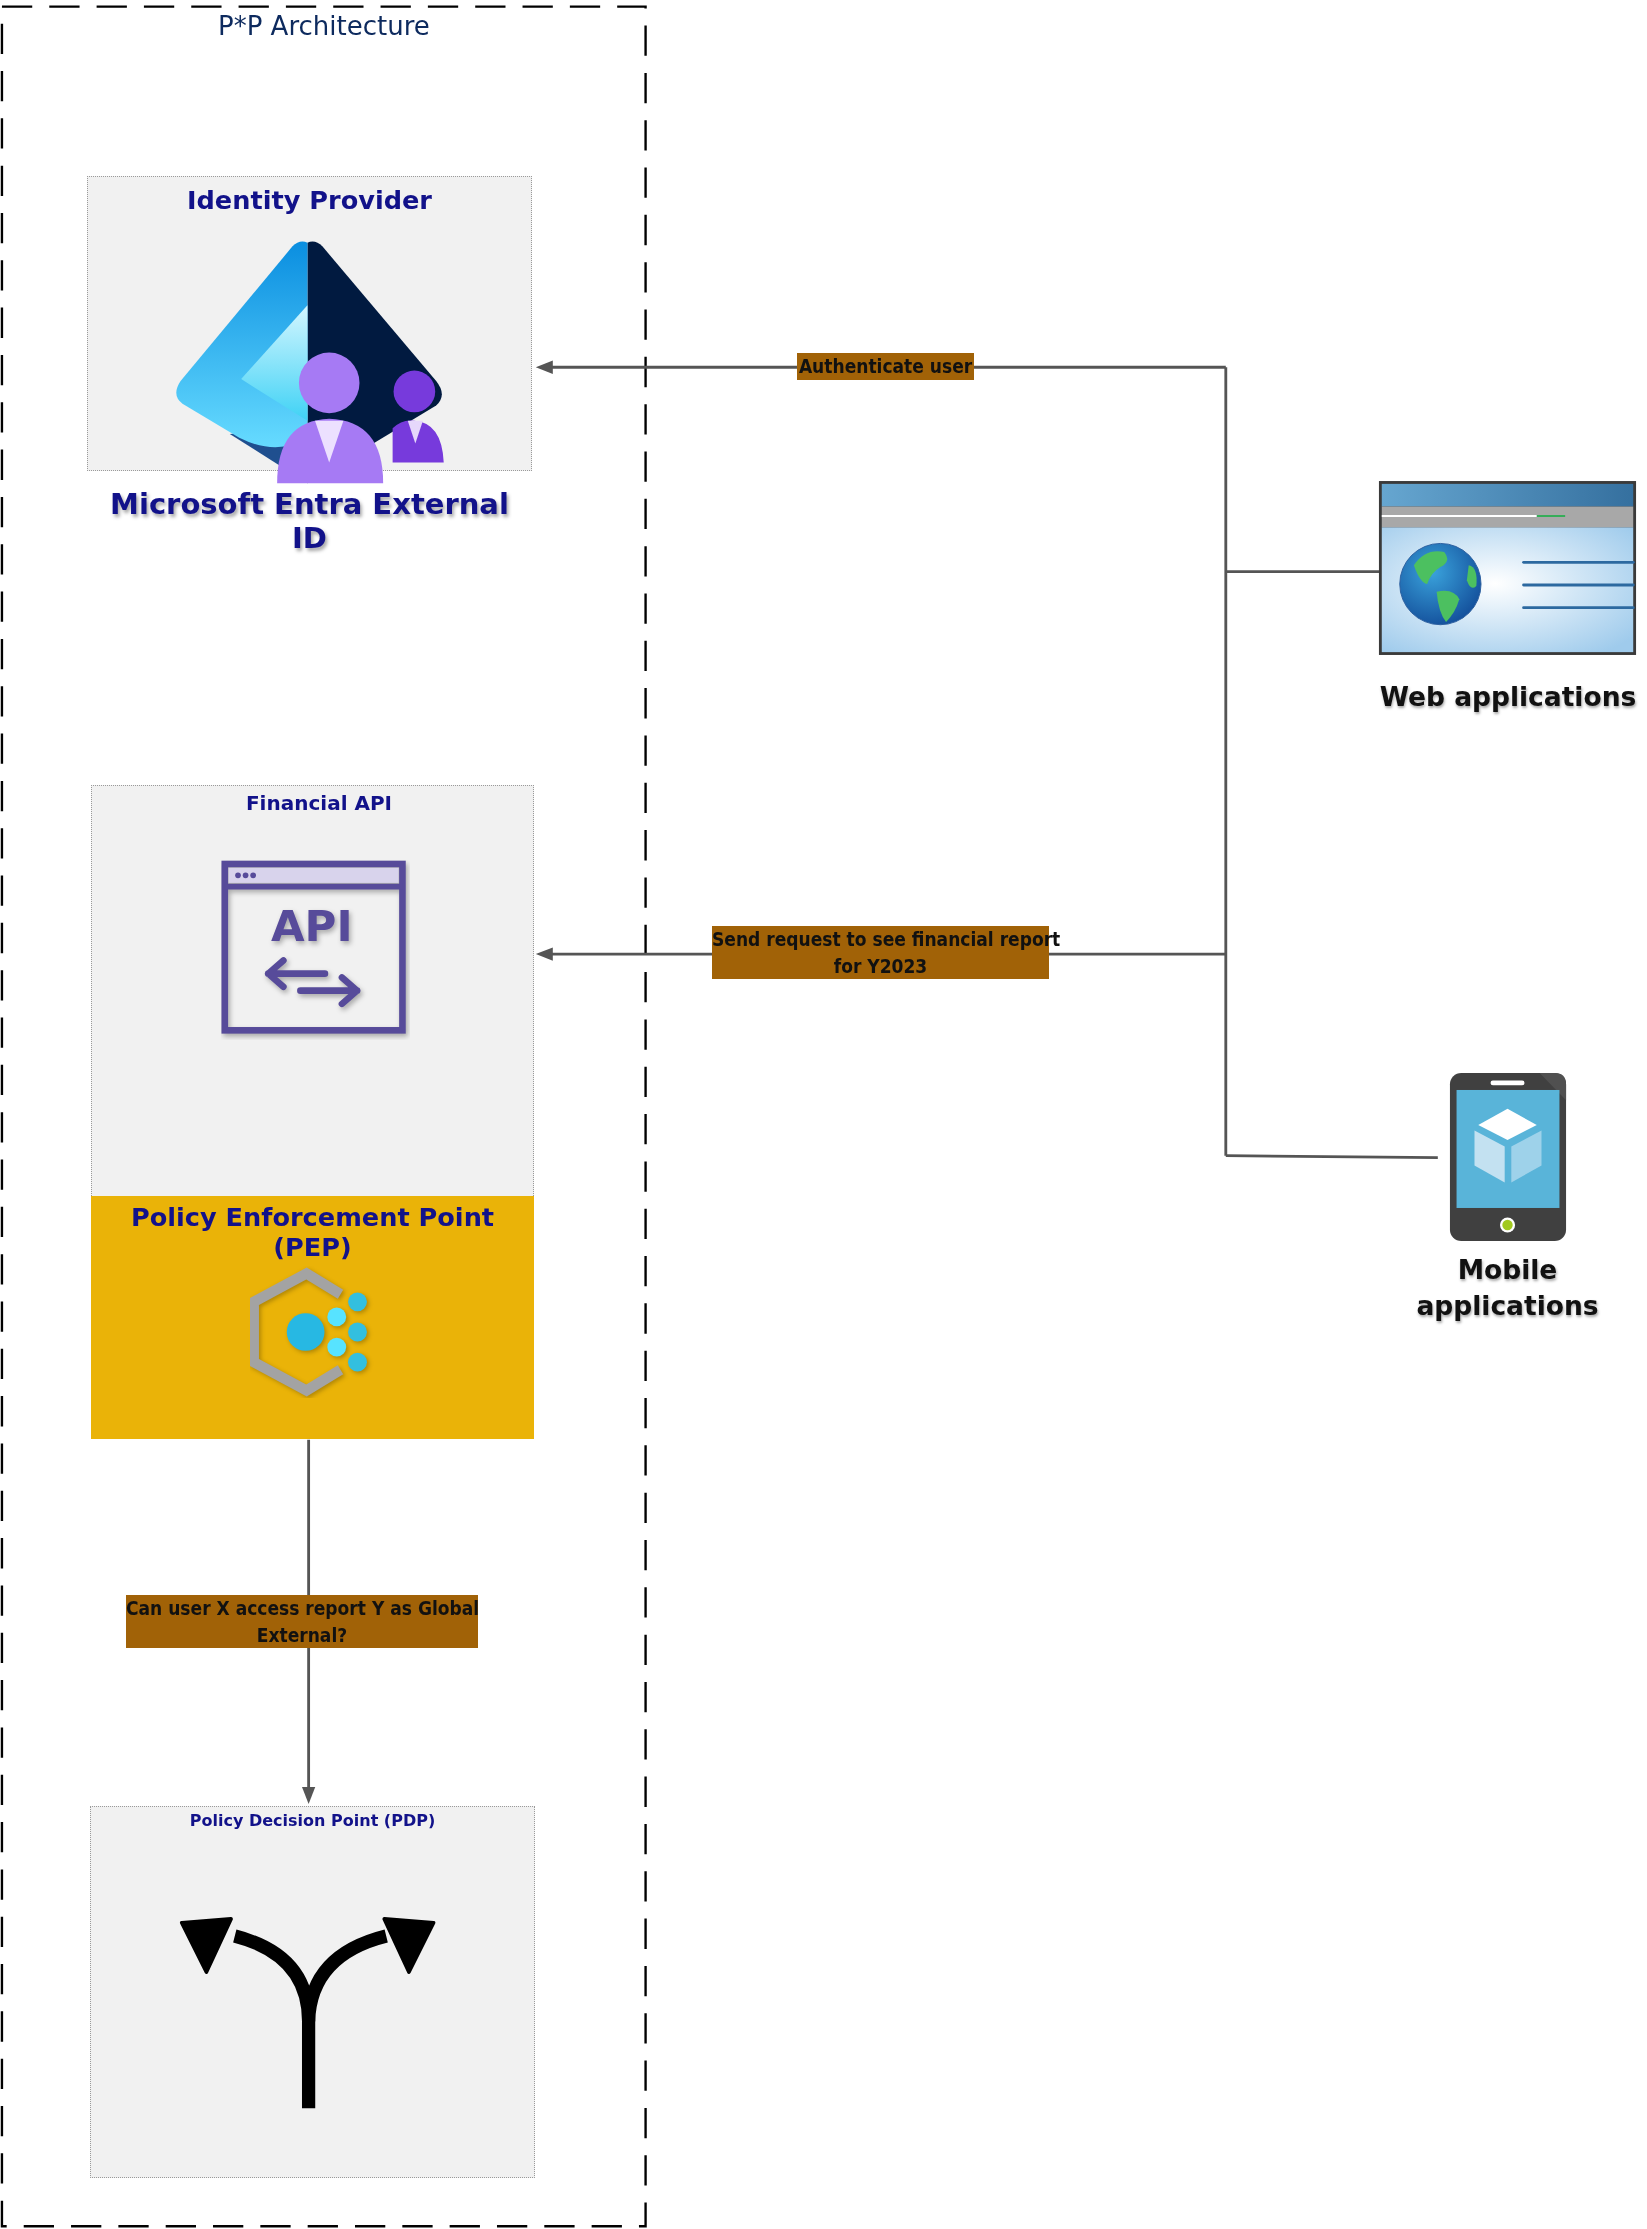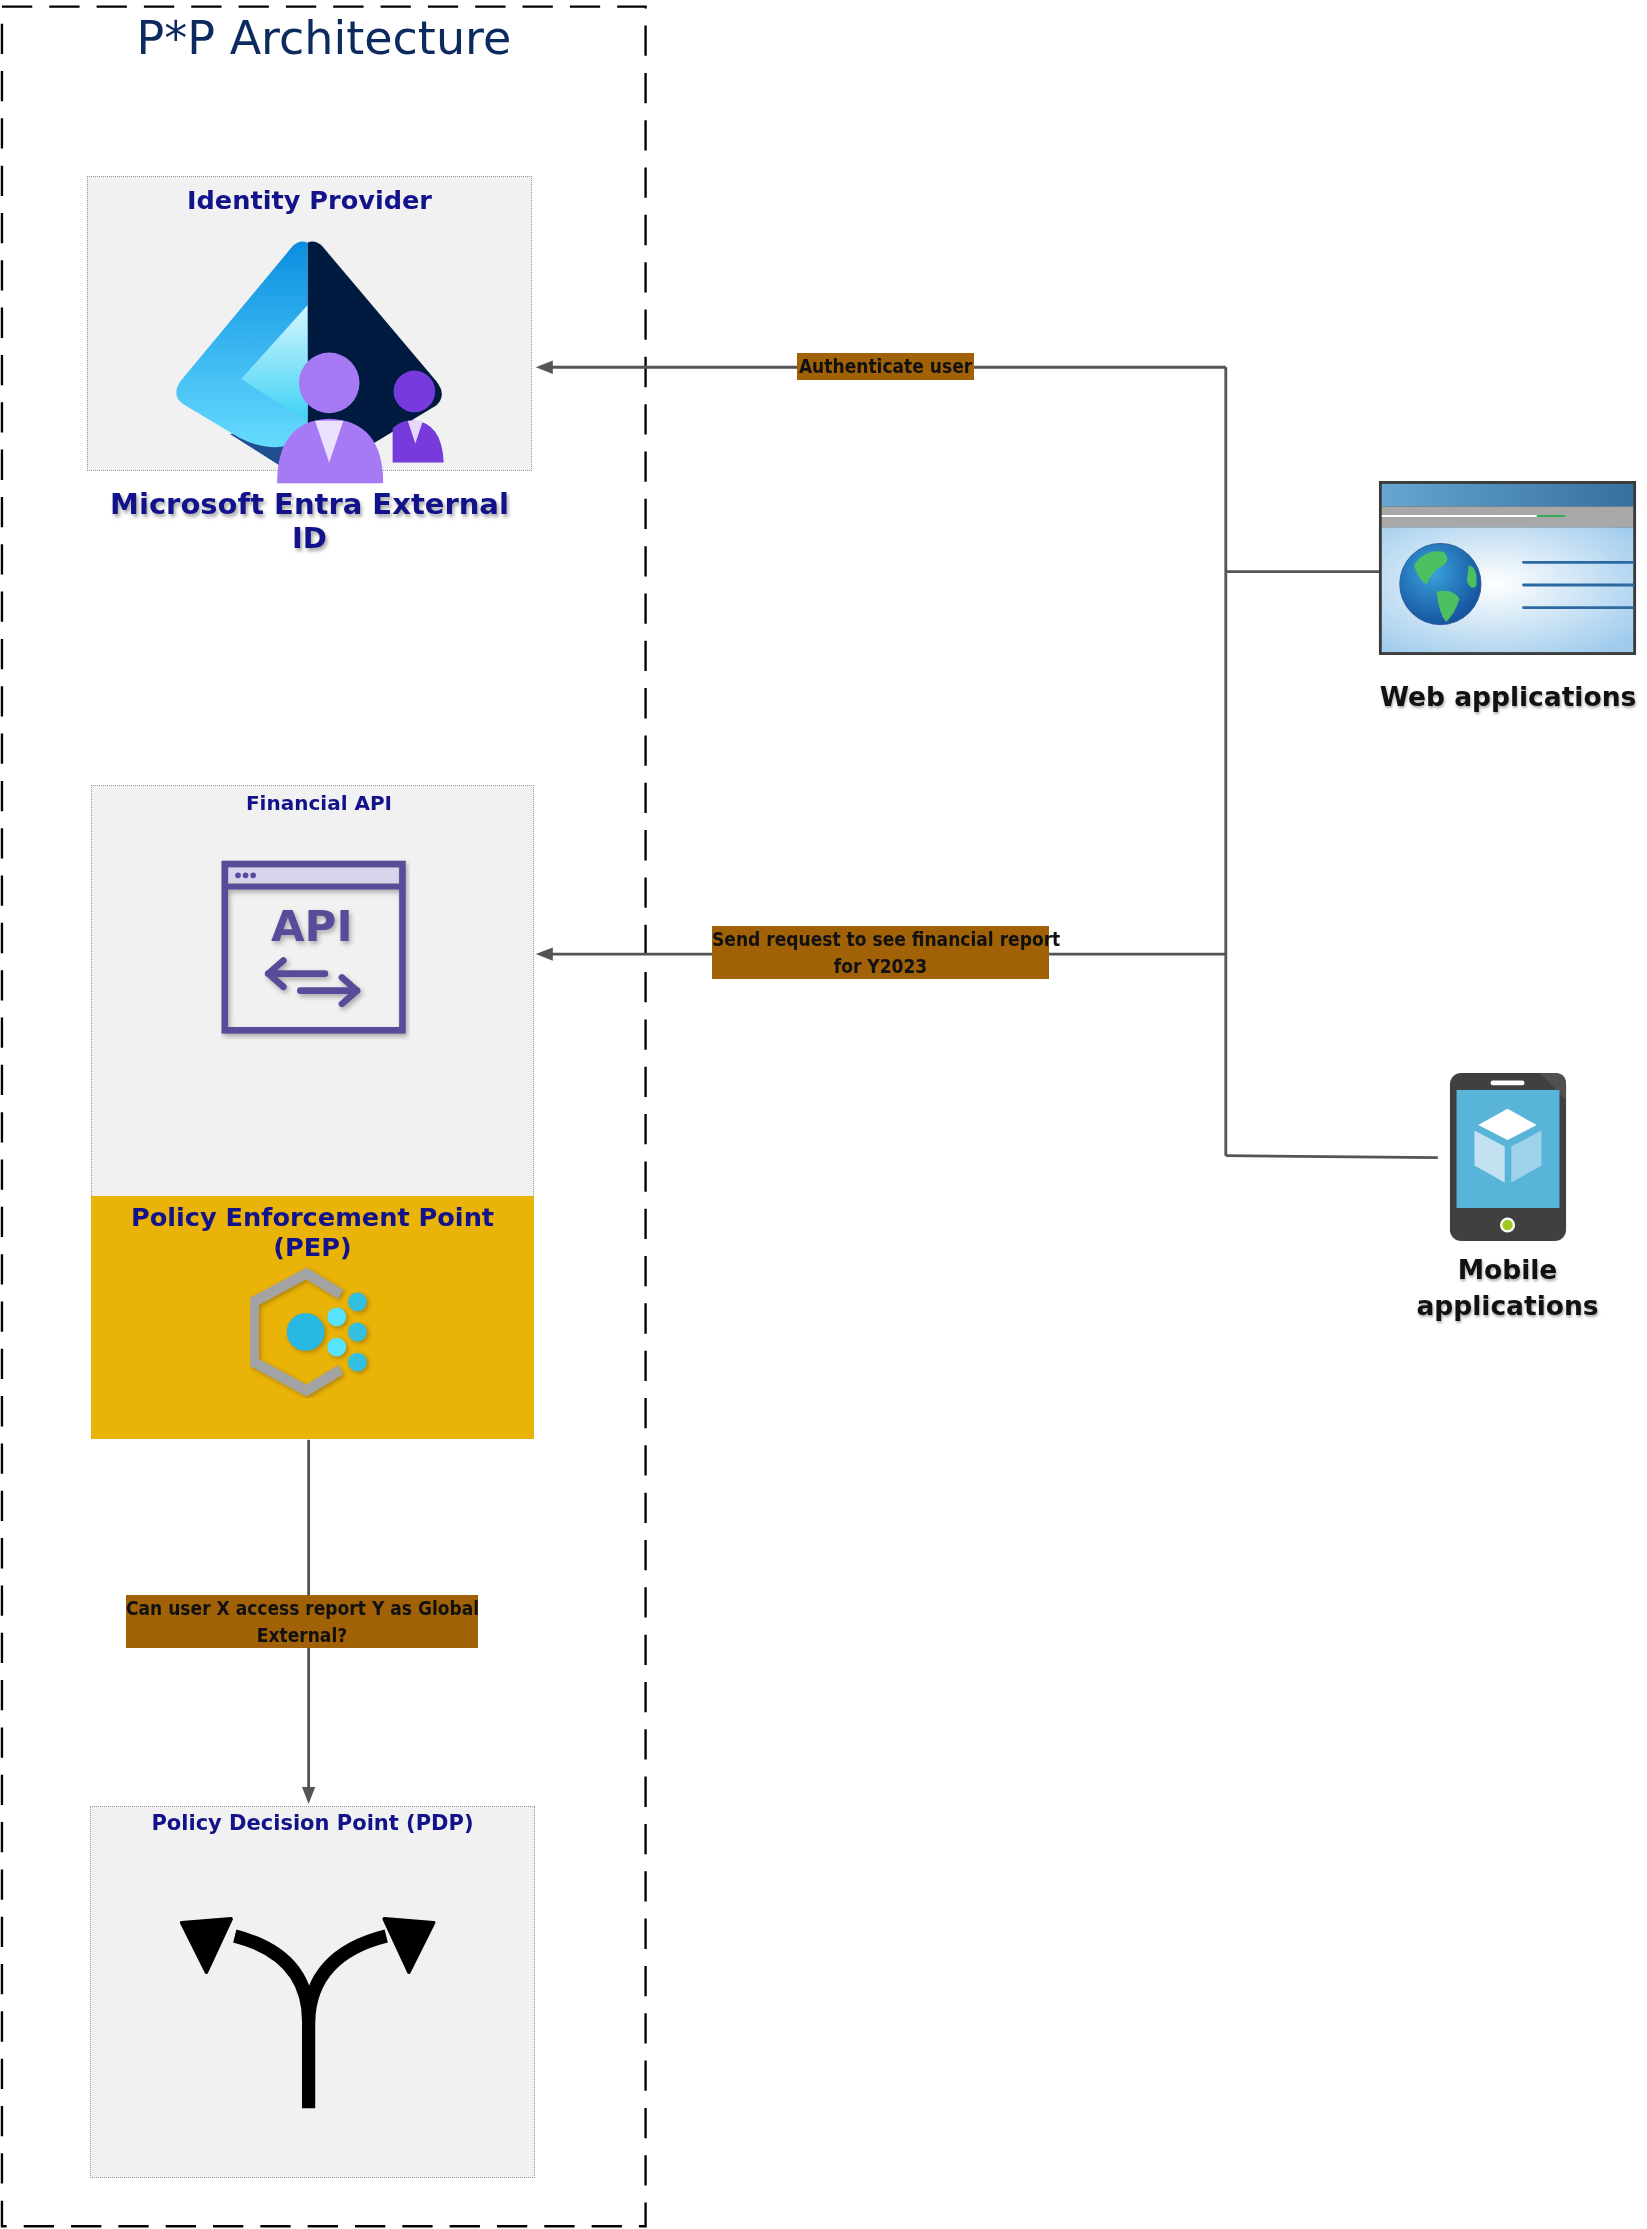--- a/index.html
+++ b/index.html
@@ -1,20 +1,20 @@
 <!DOCTYPE html>
 <html style="font-size:15px"><head>
 <meta charset="utf-8">
 <style>
   html, body { margin: 0; padding: 0; background: #ffffff; }
   body { width: 1648px; height: 2230px; position: relative; overflow: hidden;
          font-family: "Liberation Sans", "DejaVu Sans", sans-serif; }
   .abs { position: absolute; }
   .title { position: absolute; left: 1.9px; width: 644px; top: 11.4px; text-align: center;
-           font-size: 46px; color: #0d2a5e; font-family: "DejaVu Sans", sans-serif; }
+           font-size: 26px; color: #0d2a5e; font-family: "DejaVu Sans", sans-serif; }
   .box { position: absolute; background: #f1f1f1; border: 0.9px dotted #9a9a9a; box-sizing: border-box; }
   .box-title { position: absolute; left: 0; right: 0; text-align: center; color: #12128a;
                font-weight: bold; font-family: "DejaVu Sans", sans-serif; }
   .pep { position: absolute; background: #eab308; box-sizing: border-box; }
   .edge-label { position: absolute; background: #a16207; color: #111; font-weight: bold;
                 font-family: "DejaVu Sans Condensed", "DejaVu Sans", sans-serif; font-size: 19px;
                 text-align: center; line-height: 26.5px; white-space: nowrap; }
   .actor-label { position: absolute; text-align: center; font-weight: bold; color: #111;
                  font-size: 26.5px; line-height: 36px; font-family: "DejaVu Sans", sans-serif;
                  text-shadow: 0.9px 1.9px 2.8px rgba(0,0,0,0.35); }
@@ -88,21 +88,21 @@
       <circle cx="92" cy="54" r="10" fill="#57e3ff"></circle>
       <circle cx="92" cy="86" r="10" fill="#57e3ff"></circle>
       <circle cx="114" cy="38" r="10" fill="#33bfdf"></circle>
       <circle cx="114" cy="70" r="10" fill="#33bfdf"></circle>
       <circle cx="114" cy="102" r="10" fill="#33bfdf"></circle>
     </g>
   </svg>
 </div>
 
 <div class="box" style="left:90px; top:1806px; width:445px; height:372px;">
-  <div class="box-title" style="top:3.8px; font-size:21px;">Policy Decision Point (PDP)</div>
+  <div class="box-title" style="top:3.8px; font-size:16px;">Policy Decision Point (PDP)</div>
   <svg class="abs" style="left:87px; top:91px;" width="265" height="218" viewBox="0 0 280 230">
     <path d="M138 222 L138 130 Q138 60 60 40" fill="none" stroke="#000" stroke-width="14"></path>
     <path d="M138 130 Q140 60 220 40" fill="none" stroke="#000" stroke-width="14"></path>
     <path d="M4 26 L56 22 L30 78 Z" fill="#000" stroke="#000" stroke-width="4" stroke-linejoin="round"></path>
     <path d="M270 26 L218 22 L244 78 Z" fill="#000" stroke="#000" stroke-width="4" stroke-linejoin="round"></path>
   </svg>
 </div>
 
 <svg class="overlay" width="1648" height="2230" viewBox="0 0 1741 2356">
 

